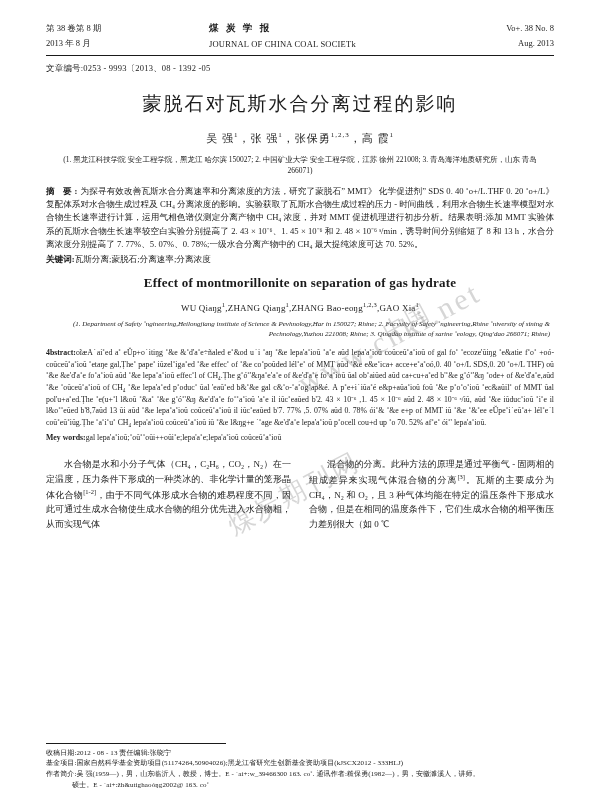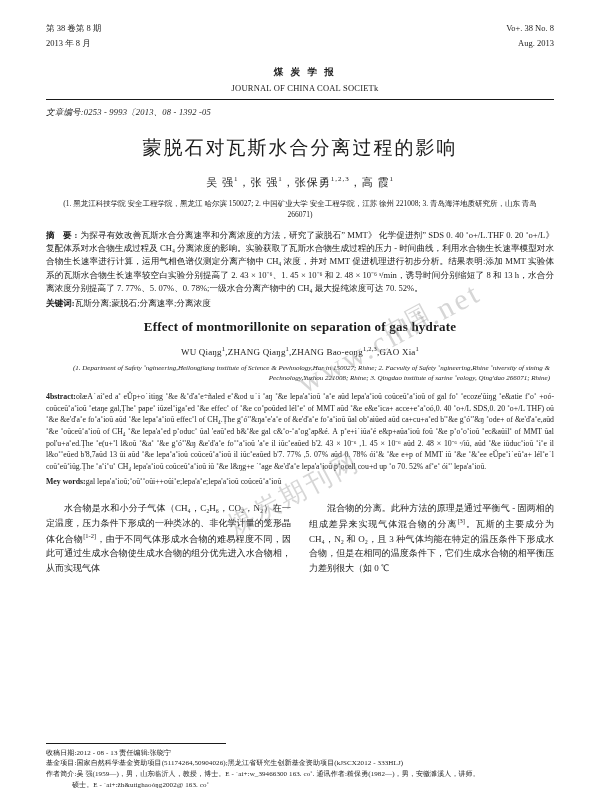--- a/index.html
+++ b/index.html
@@ -32,22 +32,21 @@
     gap: 43px;
   }
   .runhead .col {
     display: flex;
     flex-direction: column;
   }
   .runhead .col.left { width: 120px; }
   .runhead .col.center {
     flex: 1;
     text-align: center;
-    align-items: center;
-    margin-top: 44px;
+    align-items: flex-start;
   }
   .runhead .col.right {
     width: 110px;
     text-align: right;
   }
   .runhead .big {
     font-size: 9.5px;
     letter-spacing: 2.5px;
     font-weight: bold;
   }
@@ -61,21 +60,20 @@
     border: none;
     border-top: 1px solid #1a1a1a;
     margin: 5px 0 0 0;
   }
 
   
   .artid {
     font-size: 8.5px;
     margin-top: 7px;
     letter-spacing: 0.2px;
-    font-style: italic;
   }
 
   
   .title-cn {
     text-align: center;
     font-size: 19px;
     font-weight: normal;
     letter-spacing: 2px;
     margin-top: 16px;
     font-family: "Liberation Serif", serif;

